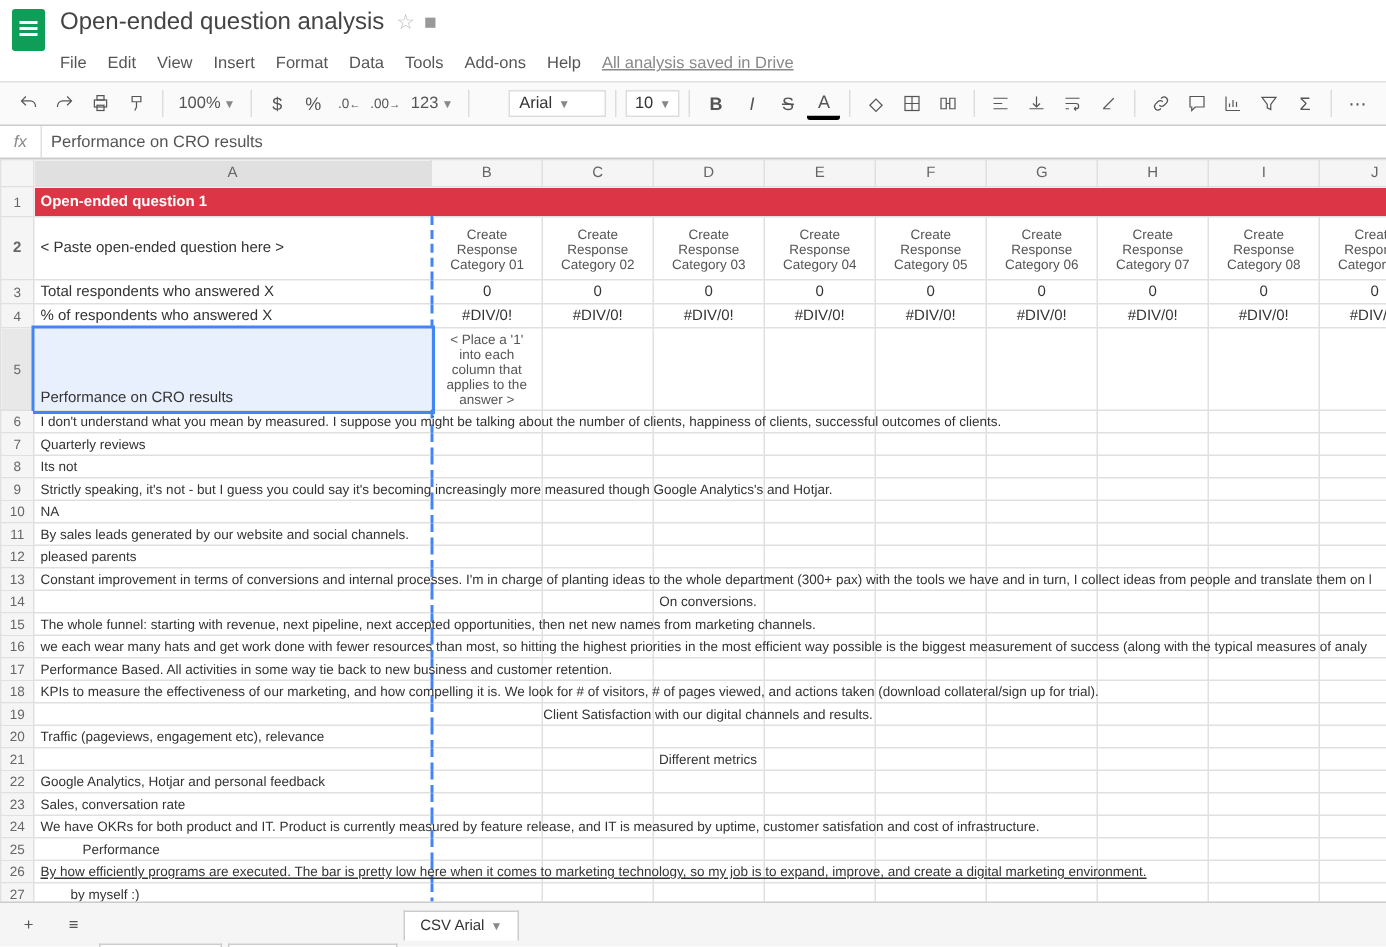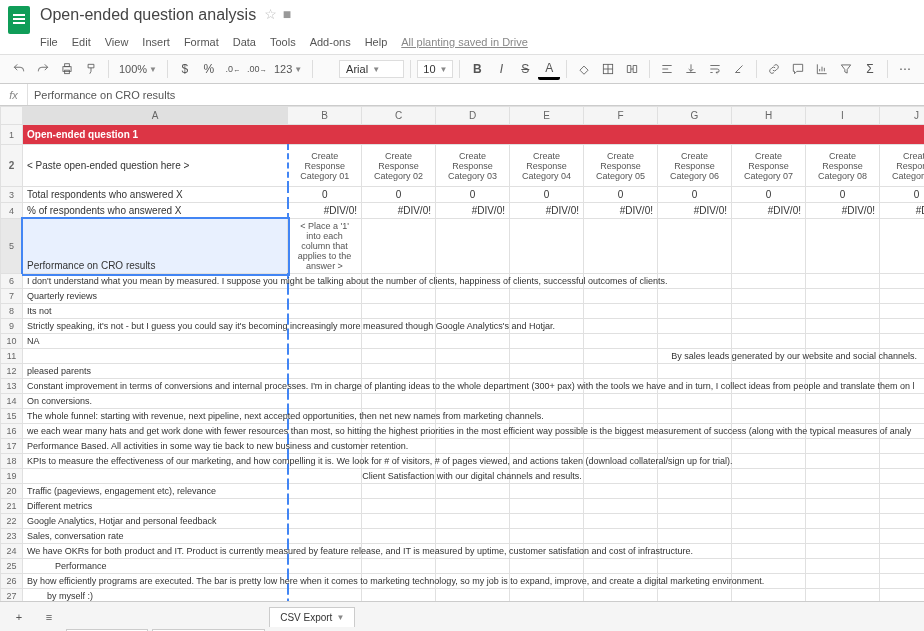--- a/index.html
+++ b/index.html
@@ -36,21 +36,21 @@
   .col-head { background:#f5f5f5; text-align:center; color:#666; font-weight:400; height:18px; font-size:10px;}
   .row-head { background:#f5f5f5; text-align:center; color:#666; font-weight:400; width:22px; font-size:9px;}
   .row-head.sel { background:#e8e8e8; }
   .sel-cell { background:#e8f0fe; outline:2px solid #4285f4; position:relative;}
   .corner { background:#f5f5f5; width:22px;}
   
   .q-header { background:#dc3545; color:#fff; font-weight:bold; font-size:10px; height:20px;}
   .paste-row td:first-of-type { font-weight:bold; font-size:10px;}
   .cat-head { text-align:center; font-size:9px; color:#555; white-space:normal; vertical-align:middle; }
   .num { text-align:center; }
-  .div0 { text-align:right; background:#fff; }
+  .div0 { text-align:center; background:#fff; }
   .place { text-align:center; font-size:9px; color:#555; white-space:normal; vertical-align:middle;}
   .resp { color:#333; font-size:9px; white-space:nowrap; overflow:visible;}
   .overflow-row td { border-left-color:transparent; }
   .overflow-row td.row-head { border-left-color:#e0e0e0;}
   
   .sheet-tabs { position:absolute; bottom:0; left:0; right:0; height:30px; border-top:1px solid #ccc; background:#f5f5f5; display:flex; align-items:center; padding:0 6px; gap:4px; font-size:11px;}
   .st-btn { width:26px; height:22px; display:flex; align-items:center; justify-content:center; color:#555;}
   .tab { background:#fff; border:1px solid #ccc; padding:4px 10px; border-radius:0; border-bottom:none; font-size:10px; display:flex; align-items:center; gap:4px;}
   .tab.active { border-bottom: 3px solid #dc3545; margin-top: 48px; }
   .tab.active.graph { border-bottom: 3px solid #8e44ad; }
@@ -72,21 +72,21 @@
 <div class="menubar">
   <span>File</span>
   <span>Edit</span>
   <span>View</span>
   <span>Insert</span>
   <span>Format</span>
   <span>Data</span>
   <span>Tools</span>
   <span>Add-ons</span>
   <span>Help</span>
-  <span class="saved">All planting saved in Drive</span>
+  <span class="saved">All analysis saved in Drive</span>
 </div>
 
 <div class="toolbar">
   <div class="tb-btn">
       <svg viewBox="0 0 24 24">
         <path class="ic" d="M9 14l-5-5 5-5M4 9h10a6 6 0 016 6v1"></path>
       </svg>
     </div>
   <div class="tb-btn">
       <svg viewBox="0 0 24 24">
@@ -350,21 +350,21 @@
           <td></td>
           <td></td>
           <td></td>
           <td></td>
           <td></td>
           <td></td>
           <td></td>
         </tr>
         <tr class="overflow-row" style="position: relative;">
           <td class="row-head">11</td>
-          <td class="resp" style="overflow:visible; border-right:2px dashed #4285f4;text-align:right;"><div style="position:absolute; width:890px; white-space:nowrap;">By sales leads generated by our website and social channels.</div>&nbsp;</td>
+          <td class="resp" style="overflow:visible; border-right:2px dashed #4285f4;"><div style="position:absolute; width:890px; white-space:nowrap;">By sales leads generated by our website and social channels.</div>&nbsp;</td>
           <td></td>
           <td></td>
           <td></td>
           <td></td>
           <td></td>
           <td></td>
           <td></td>
           <td></td>
           <td></td>
         </tr>
@@ -389,21 +389,21 @@
           <td></td>
           <td></td>
           <td></td>
           <td></td>
           <td></td>
           <td></td>
           <td></td>
         </tr>
         <tr class="overflow-row" style="position: relative;">
           <td class="row-head">14</td>
-          <td class="resp" style="overflow:visible; border-right:2px dashed #4285f4;"><div style="position:absolute; width:890px; white-space:nowrap;">On conversions.</div>&nbsp;</td>
+          <td class="resp" style="overflow:visible; border-right:2px dashed #4285f4;"><div style="position:absolute; width:890px; white-space:nowrap;text-align:center;">On conversions.</div>&nbsp;</td>
           <td></td>
           <td></td>
           <td></td>
           <td></td>
           <td></td>
           <td></td>
           <td></td>
           <td></td>
           <td></td>
         </tr>
@@ -480,21 +480,21 @@
           <td></td>
           <td></td>
           <td></td>
           <td></td>
           <td></td>
           <td></td>
           <td></td>
         </tr>
         <tr class="overflow-row" style="position: relative;">
           <td class="row-head">21</td>
-          <td class="resp" style="overflow:visible; border-right:2px dashed #4285f4;"><div style="position:absolute; width:890px; white-space:nowrap;">Different metrics</div>&nbsp;</td>
+          <td class="resp" style="overflow:visible; border-right:2px dashed #4285f4;"><div style="position:absolute; width:890px; white-space:nowrap;text-align:center;">Different metrics</div>&nbsp;</td>
           <td></td>
           <td></td>
           <td></td>
           <td></td>
           <td></td>
           <td></td>
           <td></td>
           <td></td>
           <td></td>
         </tr>
@@ -545,21 +545,21 @@
           <td></td>
           <td></td>
           <td></td>
           <td></td>
           <td></td>
           <td></td>
           <td></td>
         </tr>
         <tr class="overflow-row" style="position: relative;">
           <td class="row-head">26</td>
-          <td class="resp" style="overflow:visible; border-right:2px dashed #4285f4;"><div style="position:absolute; width:890px; white-space:nowrap;">By how efficiently programs are executed. The bar is pretty low here when it comes to marketing technology, so my job is to expand, improve, and create a digital marketing environment.</div>&nbsp;</td>
+          <td class="resp" style="overflow:visible; border-right:2px dashed #4285f4;"><div style="position:absolute; width:890px; white-space:nowrap;text-decoration:underline;">By how efficiently programs are executed. The bar is pretty low here when it comes to marketing technology, so my job is to expand, improve, and create a digital marketing environment.</div>&nbsp;</td>
           <td></td>
           <td></td>
           <td></td>
           <td></td>
           <td></td>
           <td></td>
           <td></td>
           <td></td>
           <td></td>
         </tr>
@@ -598,16 +598,16 @@
   <div class="st-btn">≡</div>
   <div class="tab active">
       <span>Question 1</span>
       <span class="tcaret">▼</span>
     </div>
   <div class="tab active graph">
       <span>Graph Question 1</span>
       <span class="tcaret">▼</span>
     </div>
   <div class="tab">
-      <span>CSV Export</span>
+      <span>CSV Arial</span>
       <span class="tcaret">▼</span>
     </div>
 </div>
 
 </body></html>

